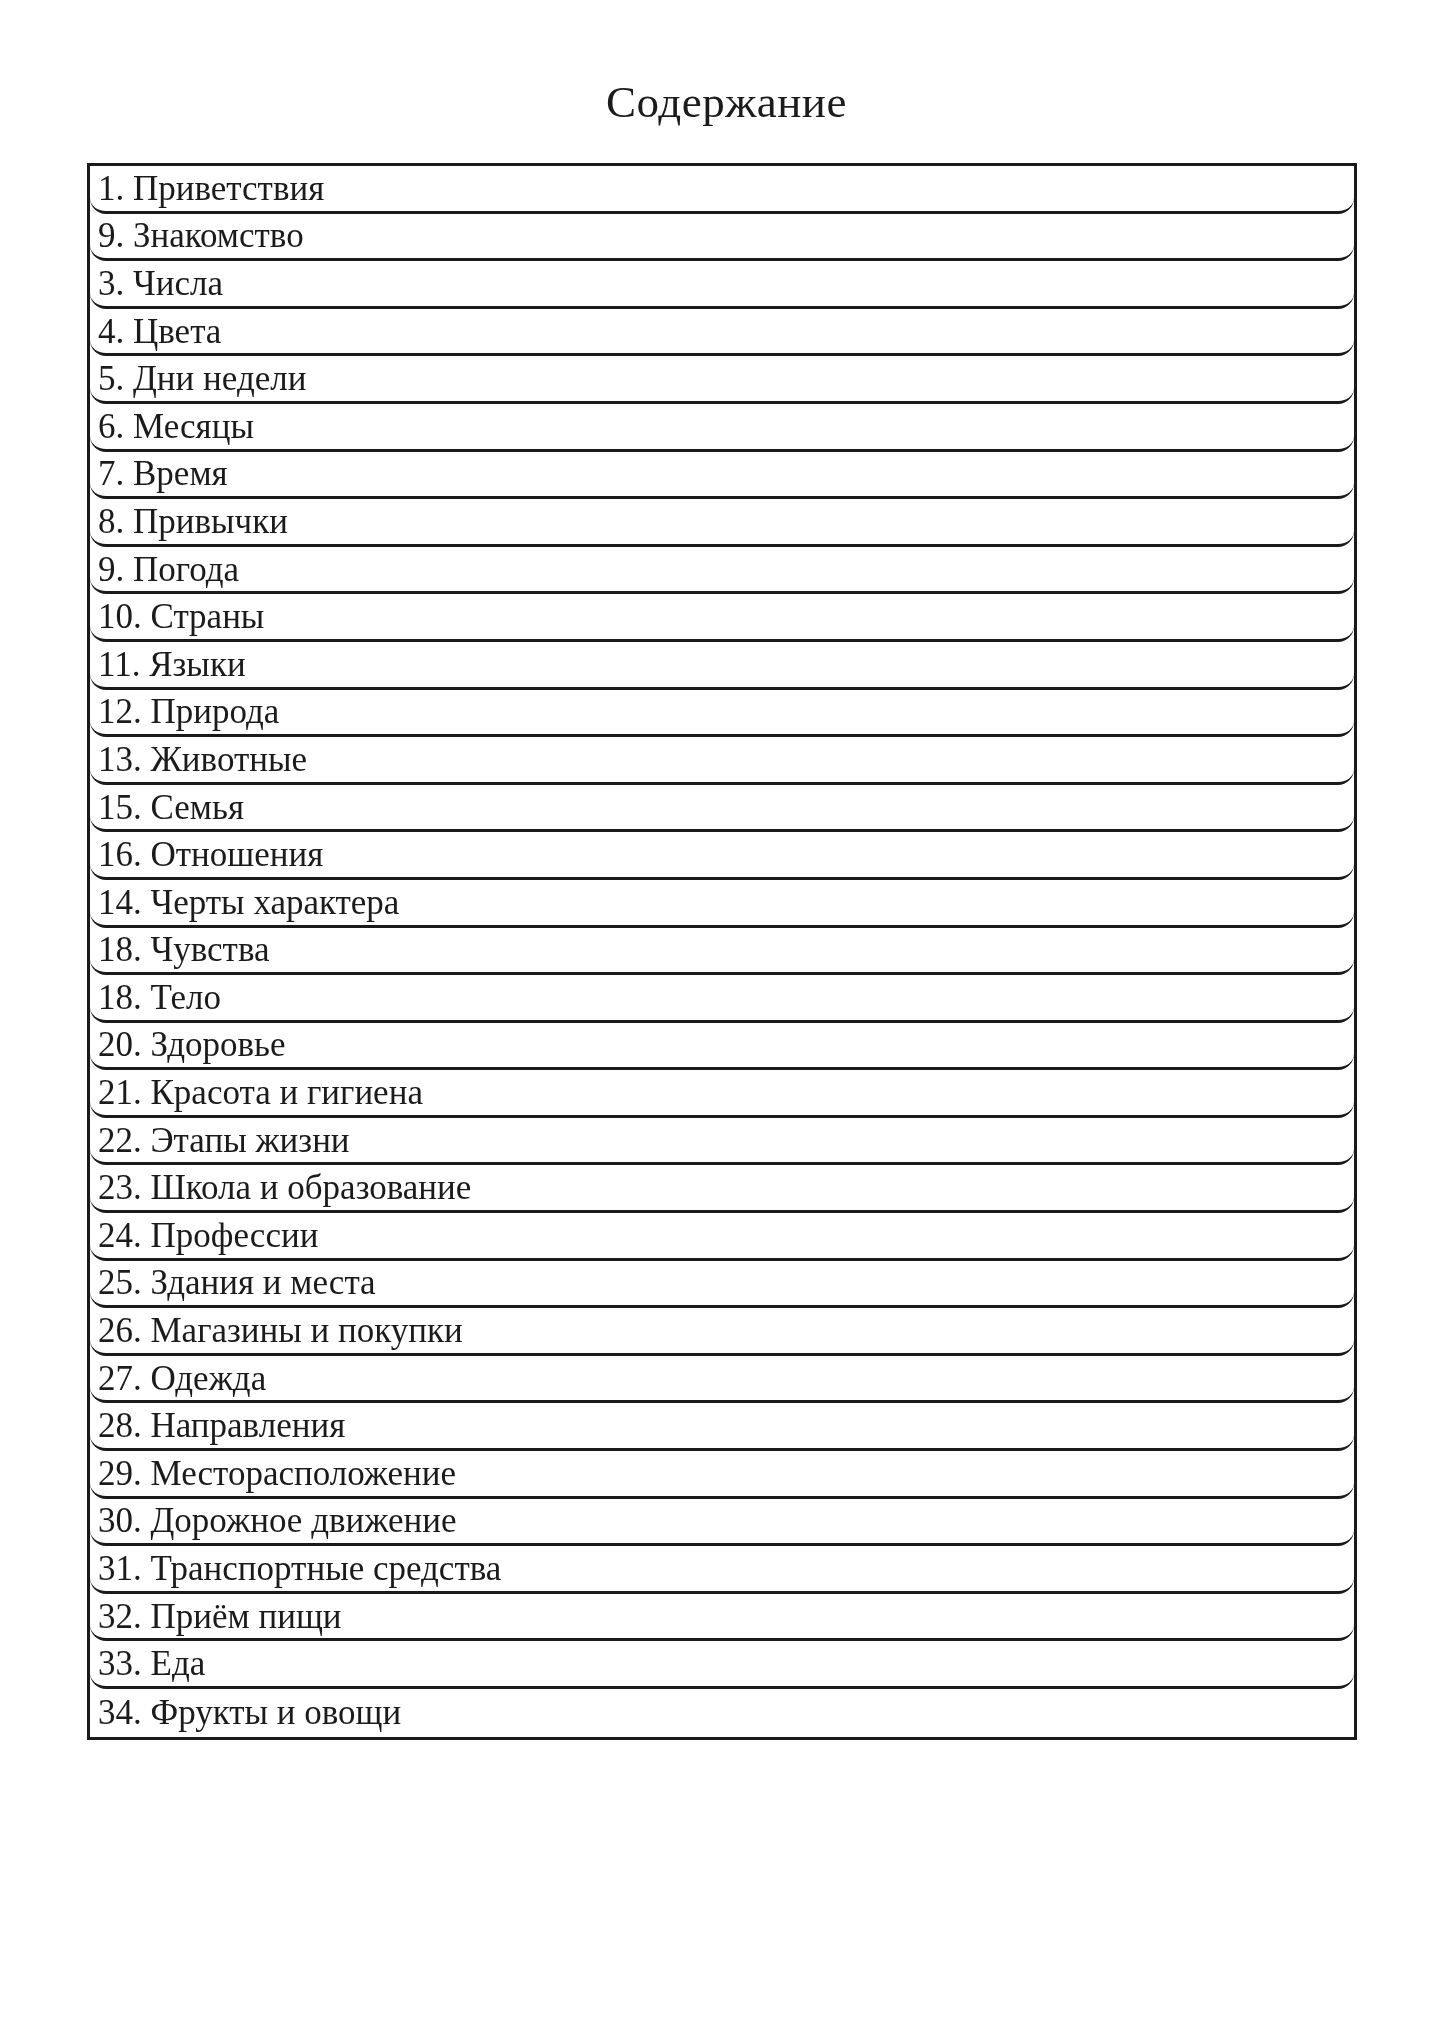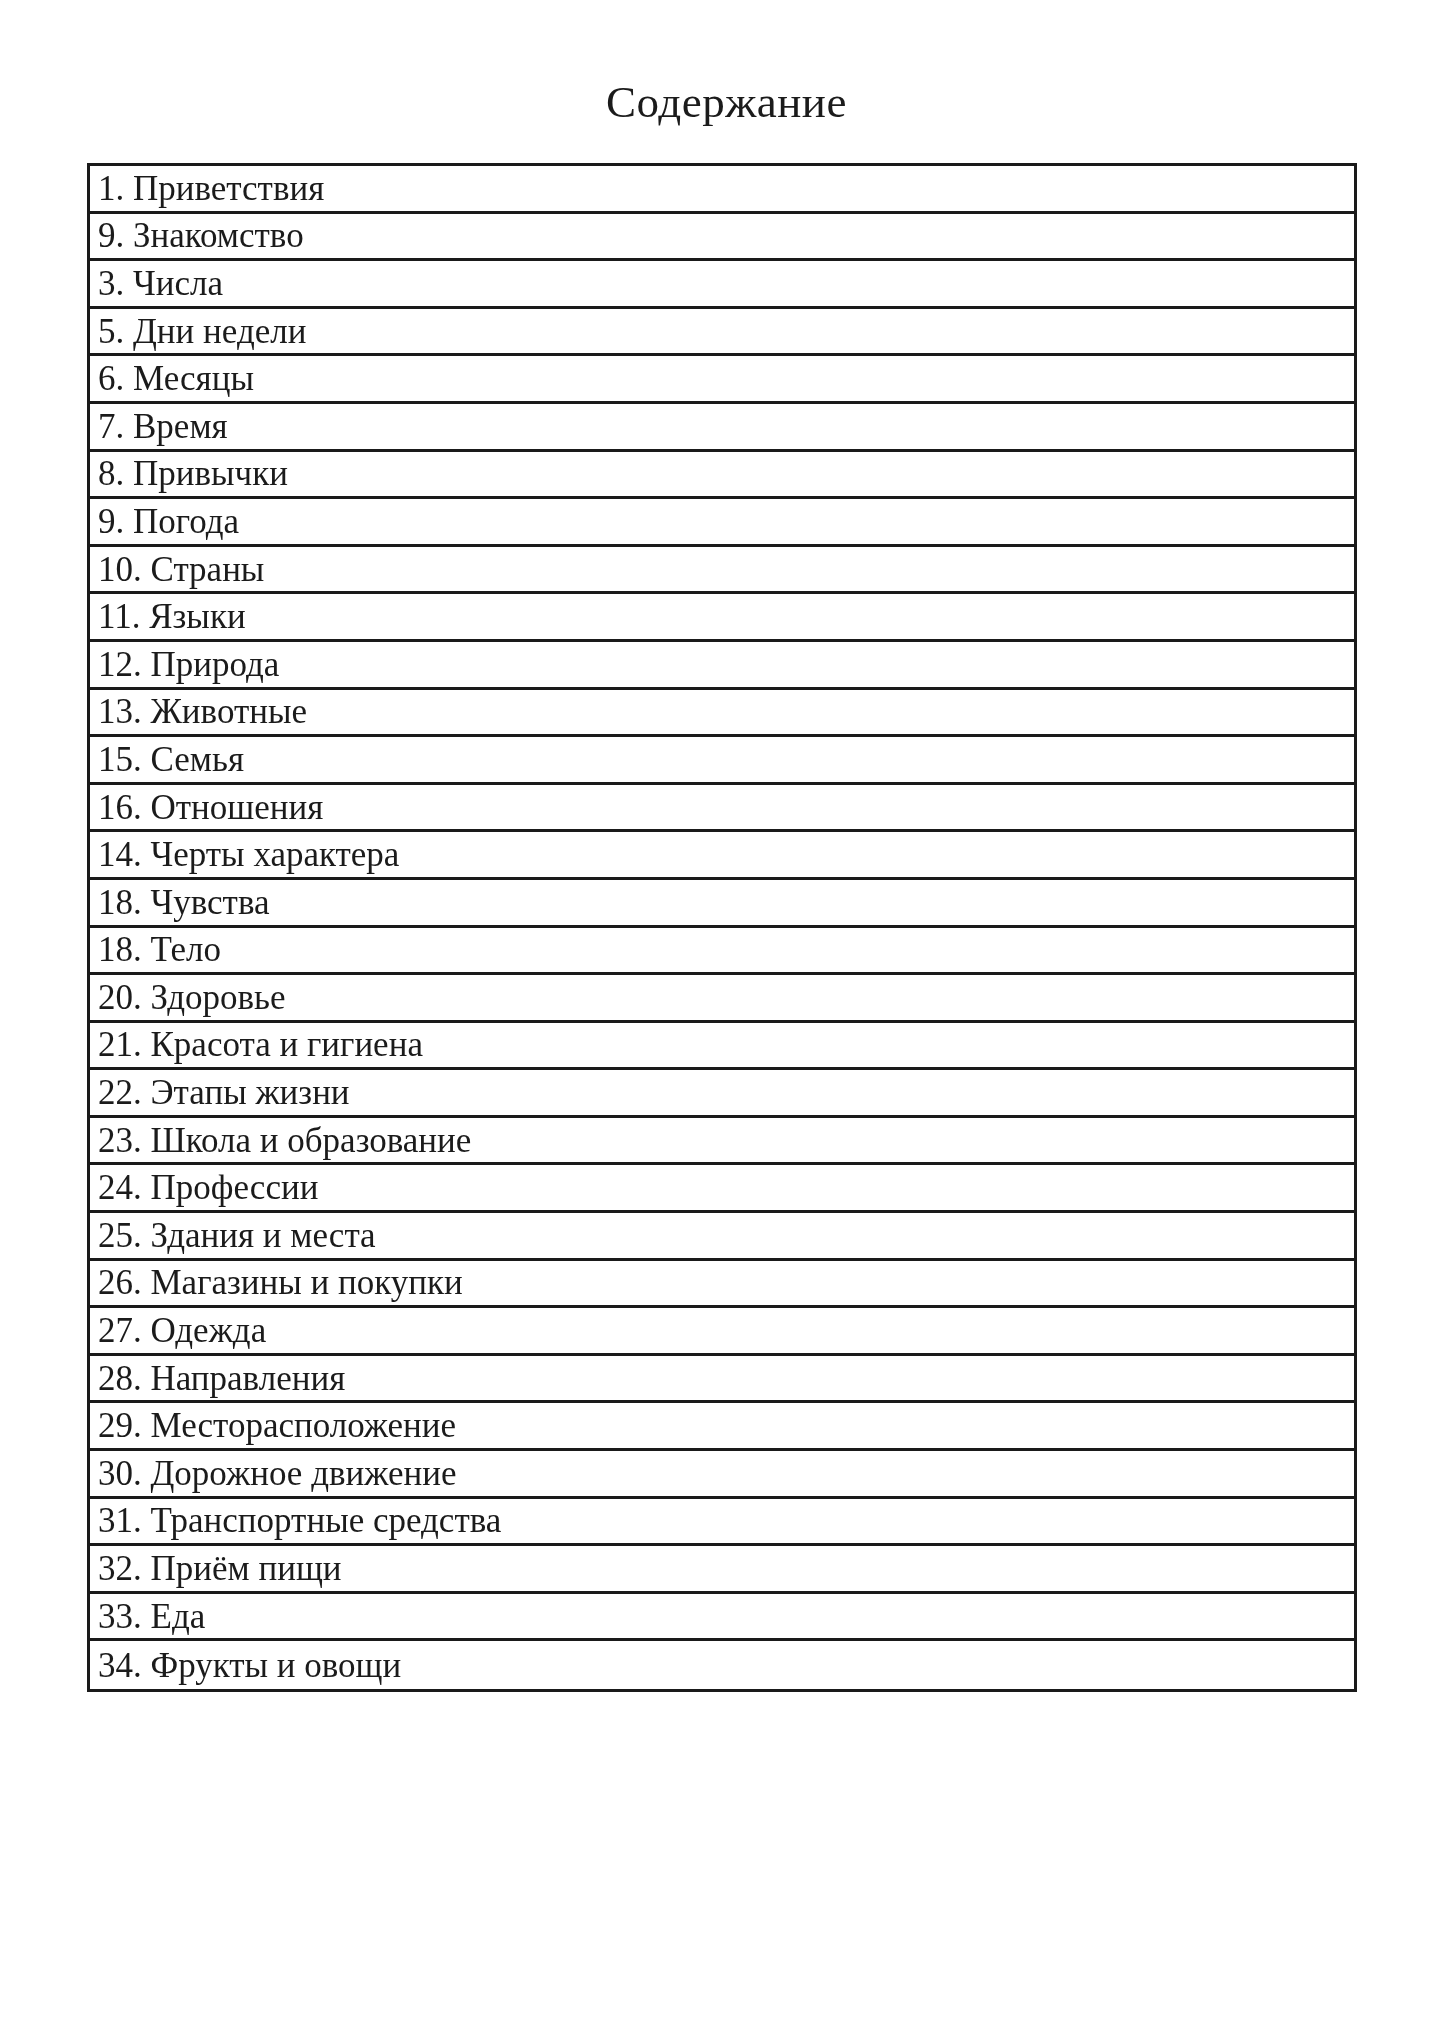--- a/index.html
+++ b/index.html
@@ -32,35 +32,37 @@
     box-sizing: border-box;
     height: 47.6px;
     border-bottom: 3px solid #1a1a1a;
     display: flex;
     align-items: center;
     padding-left: 8px;
     font-size: 35px;
     line-height: 1;
     white-space: nowrap;
     overflow: hidden;
+    border-radius: 16px;
   }
   .toc-row:last-child {
     border-bottom: none;
   }
 </style>
 </head>
 <body>
 
 <h1 class="page-title">Содержание</h1>
 
 <div class="toc-table">
 
 <div class="toc-row">1. Приветствия</div>
     <div class="toc-row">9. Знакомство</div>
     <div class="toc-row">3. Числа</div>
+    <div class="toc-row">4. Цвета</div>
     <div class="toc-row">5. Дни недели</div>
     <div class="toc-row">6. Месяцы</div>
     <div class="toc-row">7. Время</div>
     <div class="toc-row">8. Привычки</div>
     <div class="toc-row">9. Погода</div>
     <div class="toc-row">10. Страны</div>
     <div class="toc-row">11. Языки</div>
     <div class="toc-row">12. Природа</div>
     <div class="toc-row">13. Животные</div>
     <div class="toc-row">15. Семья</div>

